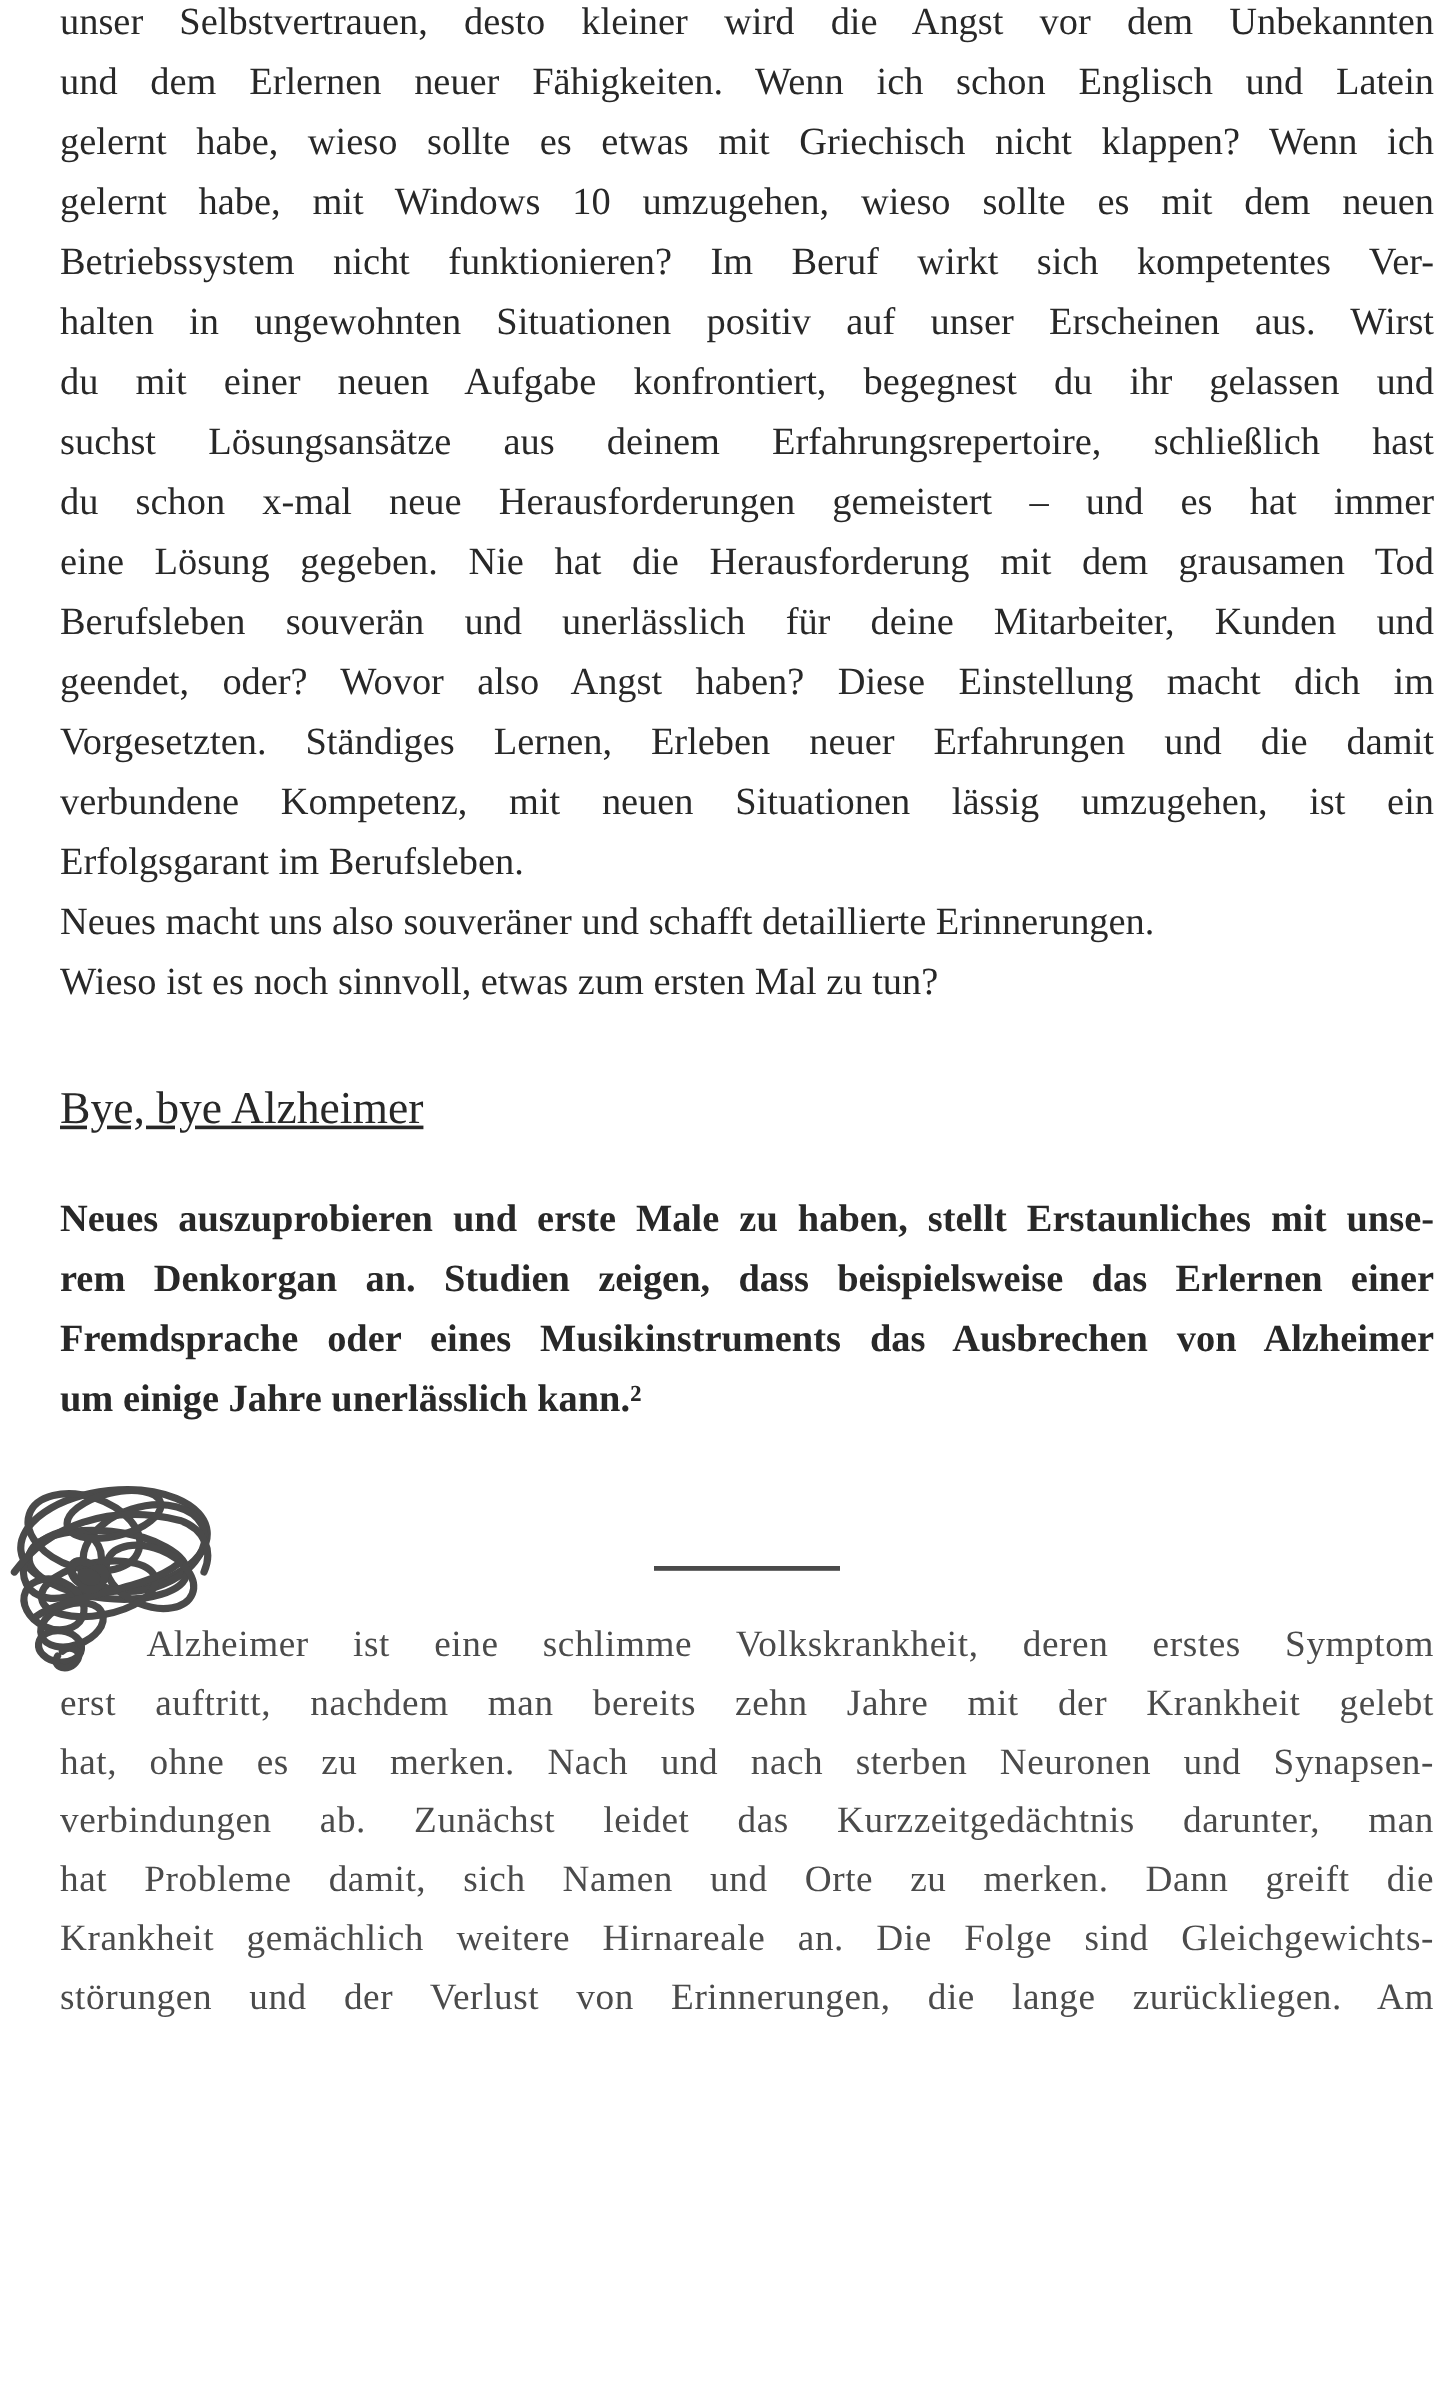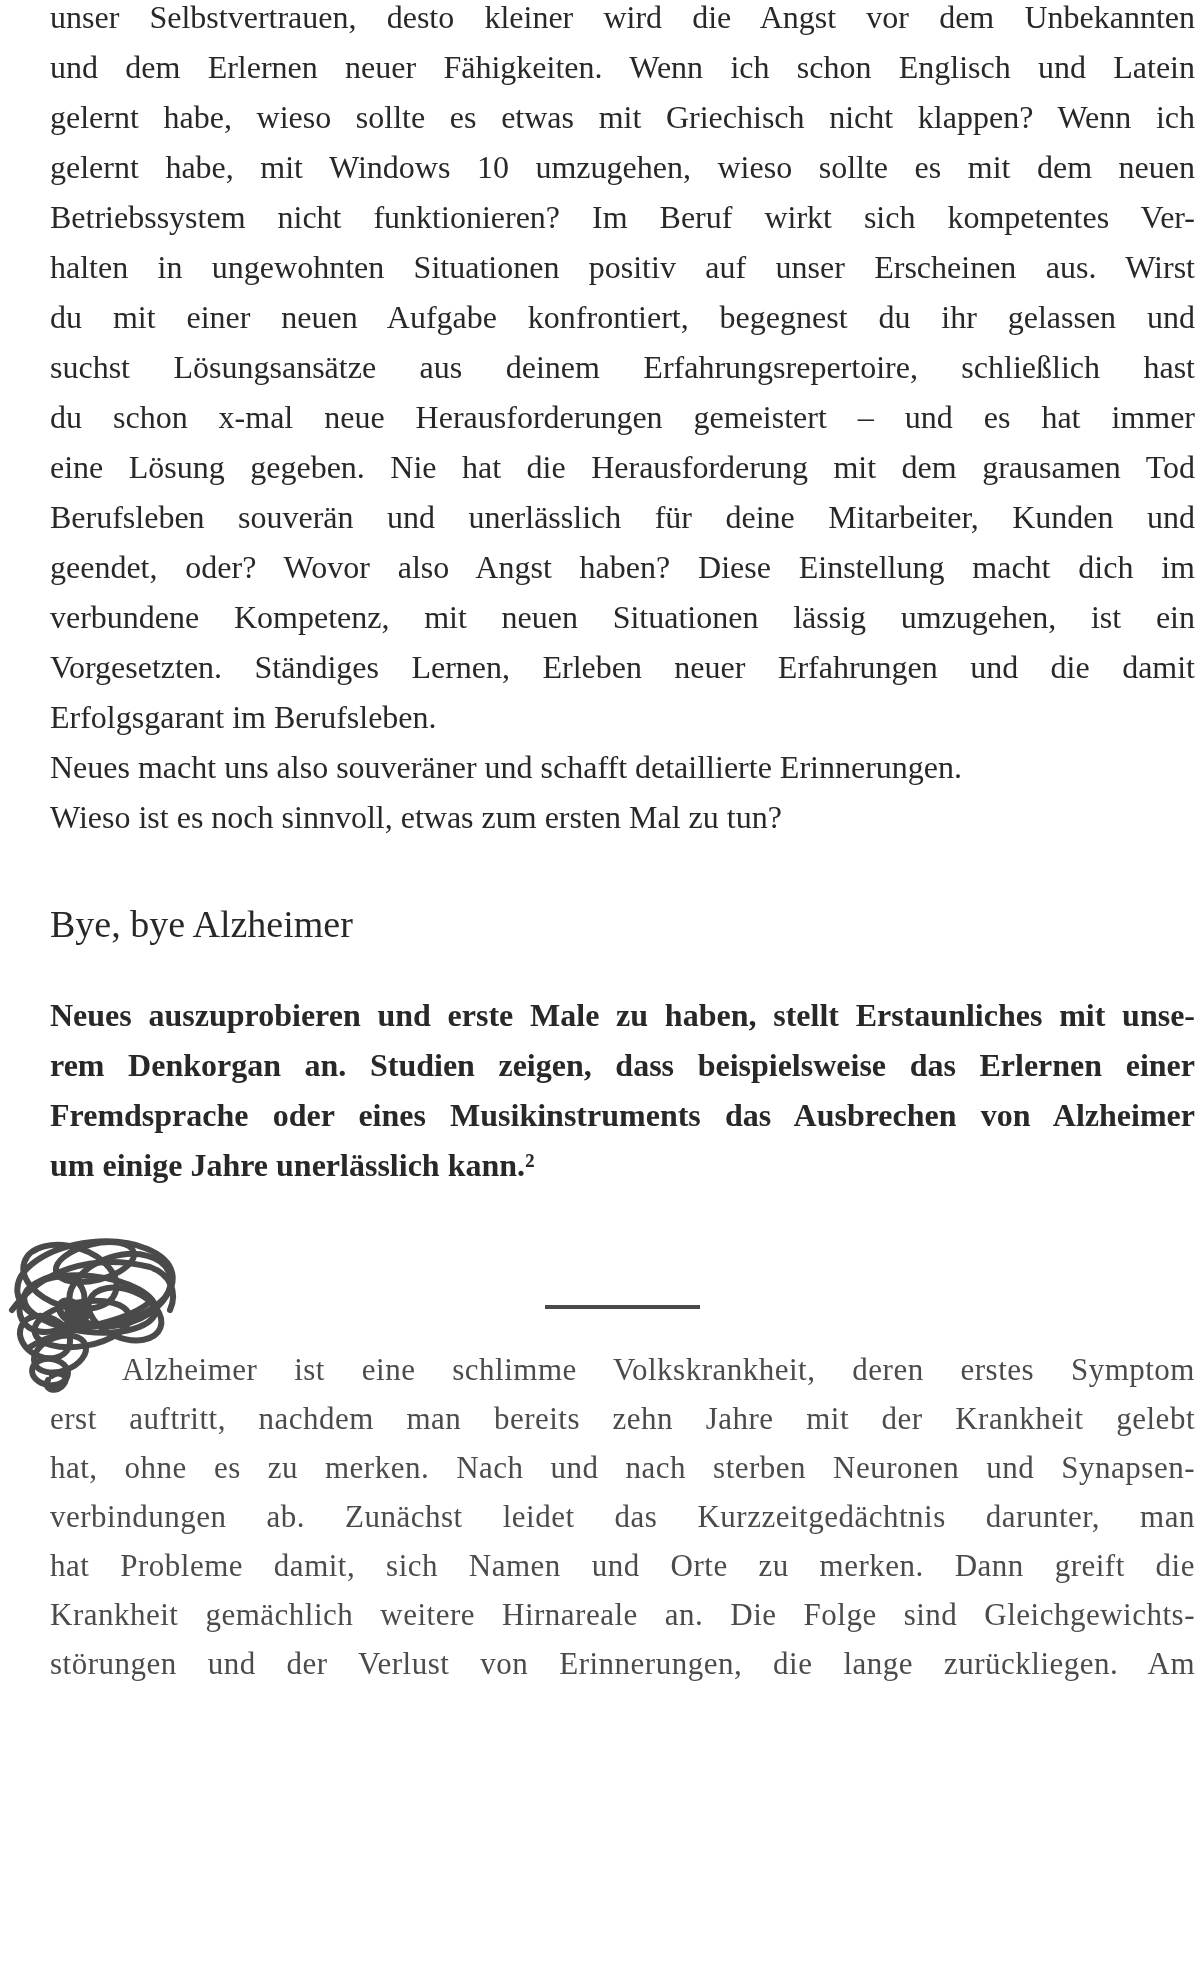--- a/index.html
+++ b/index.html
@@ -29,20 +29,21 @@
     line-height:50px;
   }
   .heading{
     position:absolute;
     left:50px;
     top:899px;
     margin:0;
     font-size:38px;
     font-weight:400;
     line-height:50px;
+    text-decoration:underline;
   }
   .intro{
     top:990px;
     font-size:32px;
     line-height:50px;
   }
   .brain{
     position:absolute;
     left:0px;
     top:1232px;
@@ -84,22 +85,22 @@
       <div class="line j">gelernt habe, wieso sollte es etwas mit Griechisch nicht klappen? Wenn ich</div>
       <div class="line j">gelernt habe, mit Windows 10 umzugehen, wieso sollte es mit dem neuen</div>
       <div class="line j">Betriebssystem nicht funktionieren? Im Beruf wirkt sich kompetentes Ver-</div>
       <div class="line j">halten in ungewohnten Situationen positiv auf unser Erscheinen aus. Wirst</div>
       <div class="line j">du mit einer neuen Aufgabe konfrontiert, begegnest du ihr gelassen und</div>
       <div class="line j">suchst Lösungsansätze aus deinem Erfahrungsrepertoire, schließlich hast</div>
       <div class="line j">du schon x-mal neue Herausforderungen gemeistert – und es hat immer</div>
       <div class="line j">eine Lösung gegeben. Nie hat die Herausforderung mit dem grausamen Tod</div>
       <div class="line j">Berufsleben souverän und unerlässlich für deine Mitarbeiter, Kunden und</div>
       <div class="line j">geendet, oder? Wovor also Angst haben? Diese Einstellung macht dich im</div>
+      <div class="line j">Vorgesetzten. Ständiges Lernen, Erleben neuer Erfahrungen und die damit</div>
       <div class="line j">verbundene Kompetenz, mit neuen Situationen lässig umzugehen, ist ein</div>
-      <div class="line j">Vorgesetzten. Ständiges Lernen, Erleben neuer Erfahrungen und die damit</div>
       <div class="line">Erfolgsgarant im Berufsleben.</div>
       <div class="line">Neues macht uns also souveräner und schafft detaillierte Erinnerungen.</div>
       <div class="line">Wieso ist es noch sinnvoll, etwas zum ersten Mal zu tun?</div>
     </div>
 
   <h2 class="heading" style="color: rgb(40, 40, 40);">Bye, bye Alzheimer</h2>
 
   <div class="text-block intro" style="color: rgb(40, 40, 40); font-weight: bold;">
       <div class="line j">Neues auszuprobieren und erste Male zu haben, stellt Erstaunliches mit unse-</div>
       <div class="line j">rem Denkorgan an. Studien zeigen, dass beispielsweise das Erlernen einer</div>

